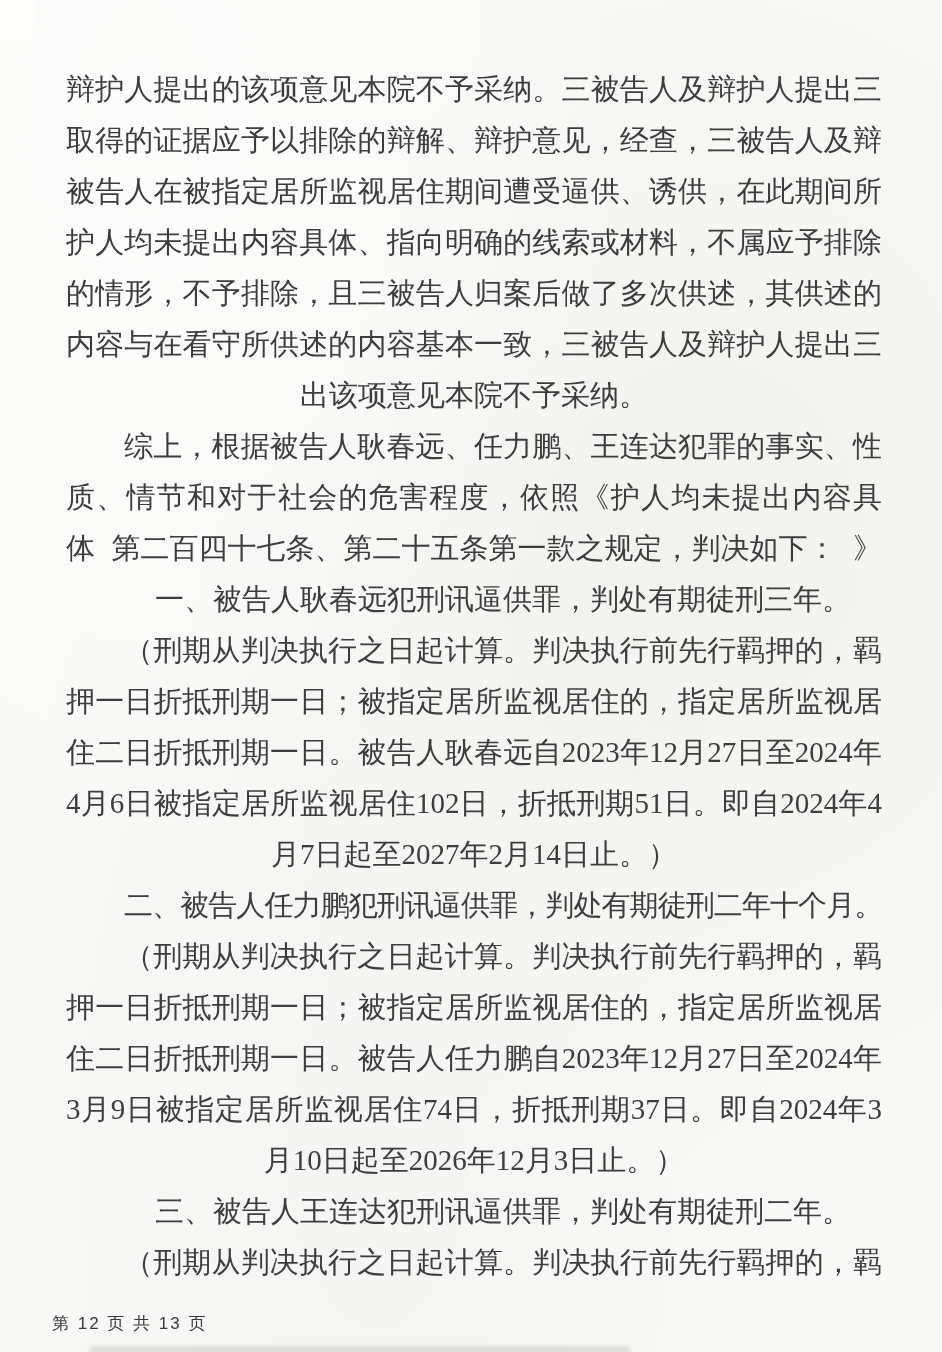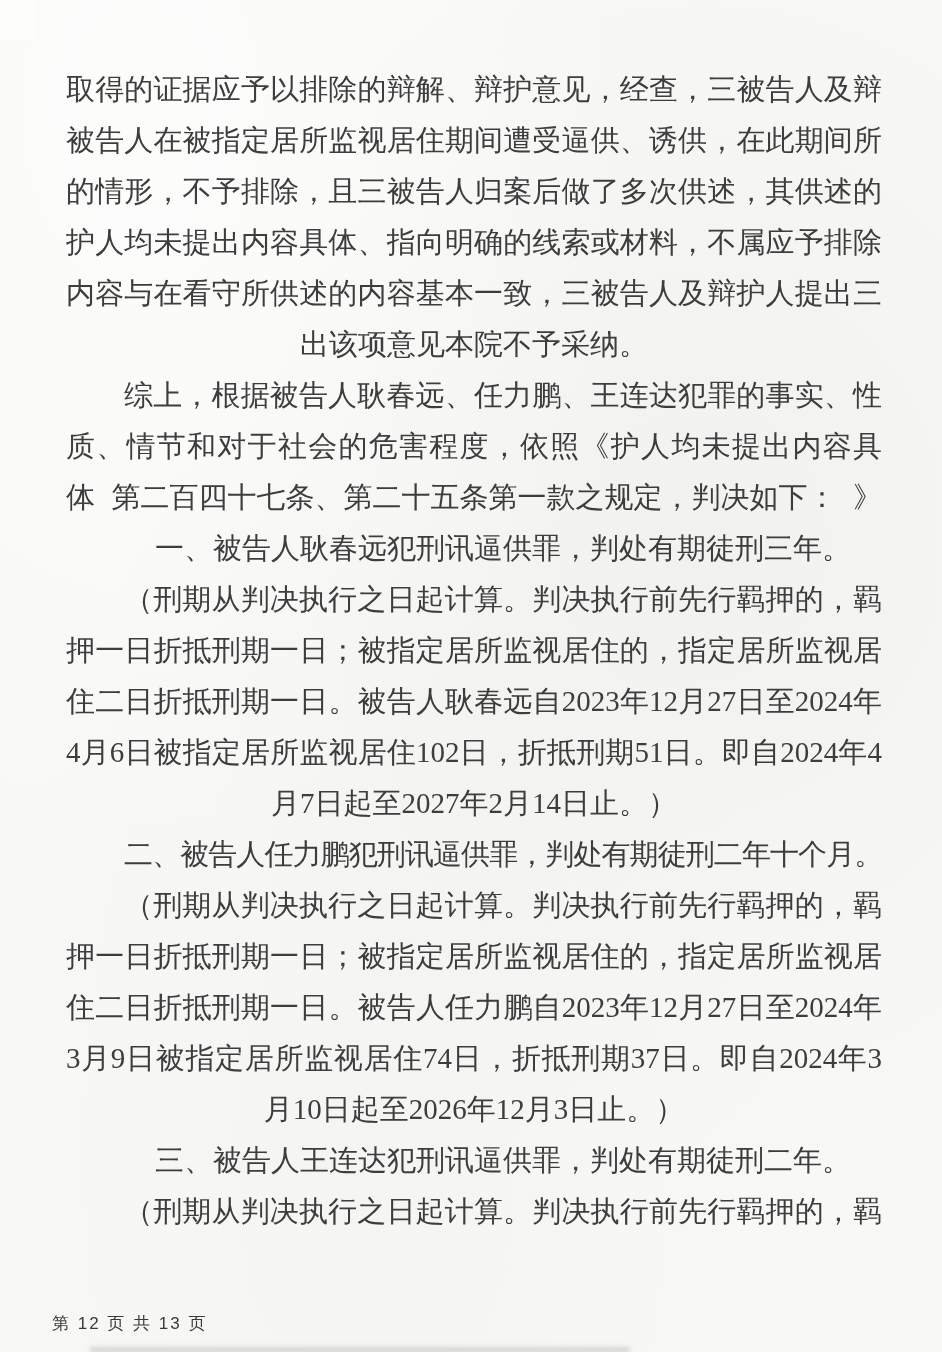--- a/index.html
+++ b/index.html
@@ -74,24 +74,25 @@
   }
 </style>
 </head>
 <body>
 
 <div class="page">
   <div class="corner-patch"></div>
 
   <div class="text-block">
 
+  <div class="line fill">辩护人提出的该项意见本院不予采纳。三被告人及辩护人提出三</div>
       <div class="line fill">取得的证据应予以排除的辩解、辩护意见，经查，三被告人及辩</div>
       <div class="line fill">被告人在被指定居所监视居住期间遭受逼供、诱供，在此期间所</div>
+      <div class="line fill">护人均未提出内容具体、指向明确的线索或材料，不属应予排除</div>
       <div class="line fill">的情形，不予排除，且三被告人归案后做了多次供述，其供述的</div>
-      <div class="line fill">护人均未提出内容具体、指向明确的线索或材料，不属应予排除</div>
       <div class="line fill">内容与在看守所供述的内容基本一致，三被告人及辩护人提出三</div>
       <div class="line">出该项意见本院不予采纳。</div>
       <div class="line indent fill">综上，根据被告人耿春远、任力鹏、王连达犯罪的事实、性</div>
       <div class="line fill">质、情节和对于社会的危害程度，依照《护人均未提出内容具体》</div>
       <div class="line">第二百四十七条、第二十五条第一款之规定，判决如下：</div>
       <div class="line indent">一、被告人耿春远犯刑讯逼供罪，判处有期徒刑三年。</div>
       <div class="line indent fill">（刑期从判决执行之日起计算。判决执行前先行羁押的，羁</div>
       <div class="line fill">押一日折抵刑期一日；被指定居所监视居住的，指定居所监视居</div>
       <div class="line fill">住二日折抵刑期一日。被告人耿春远自2023年12月27日至2024年</div>
       <div class="line fill">4月6日被指定居所监视居住102日，折抵刑期51日。即自2024年4</div>

